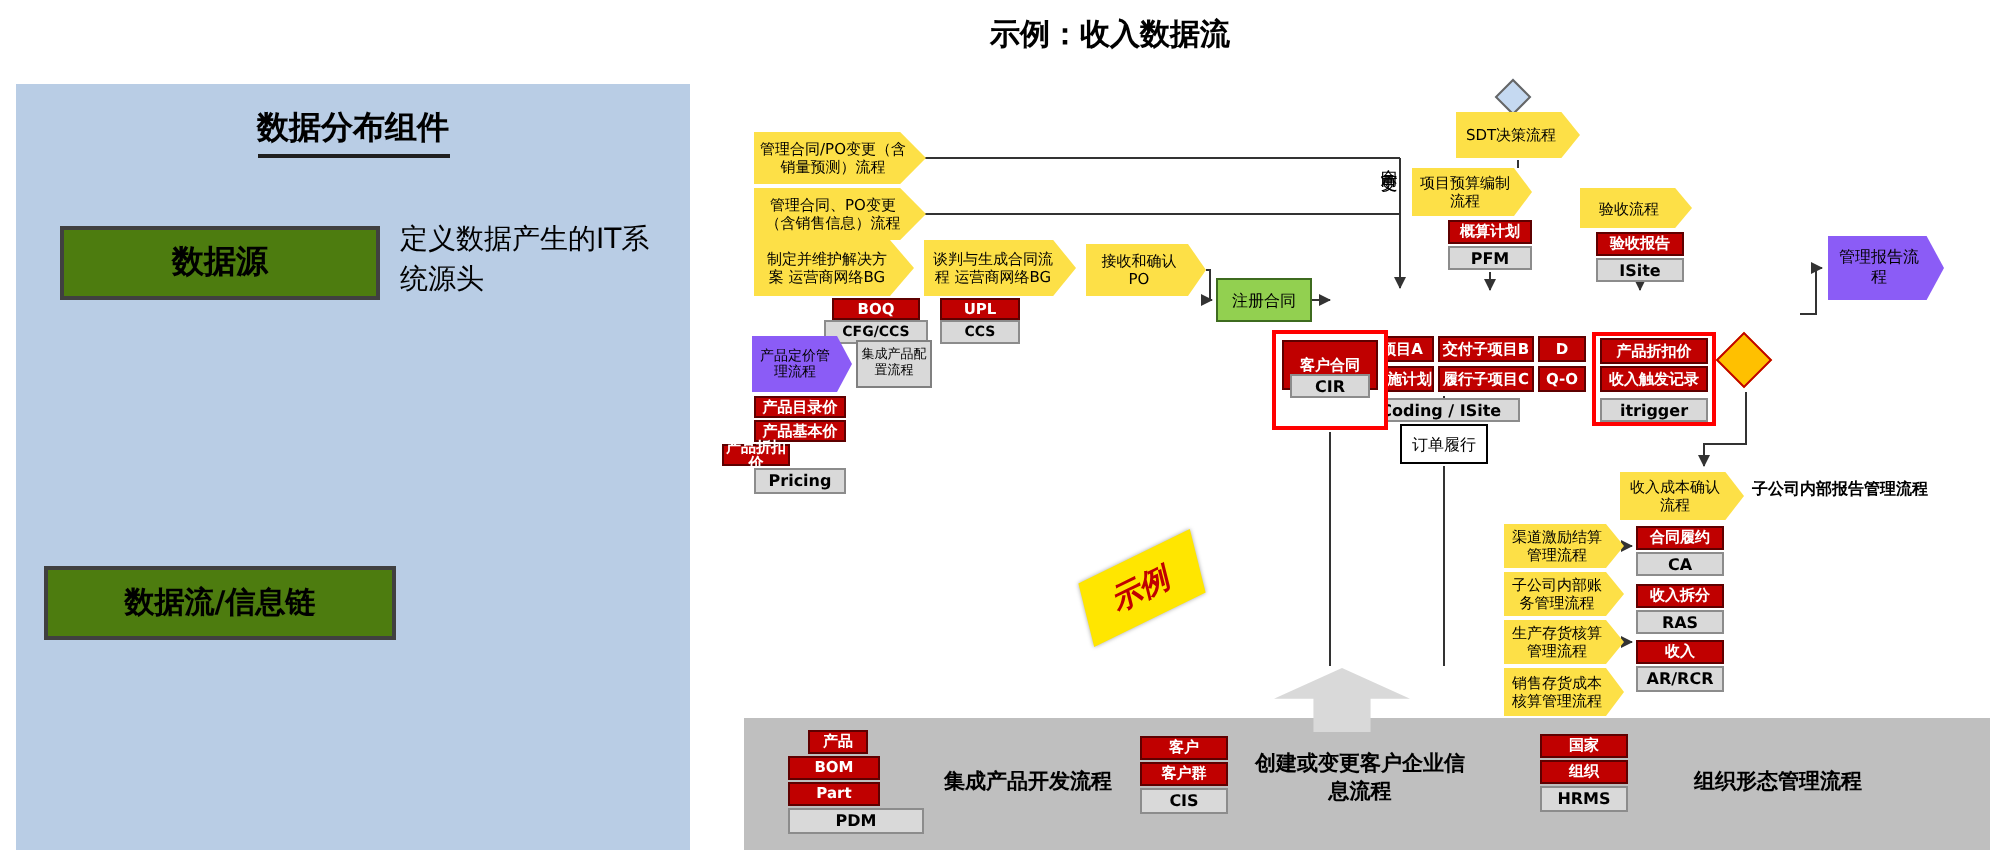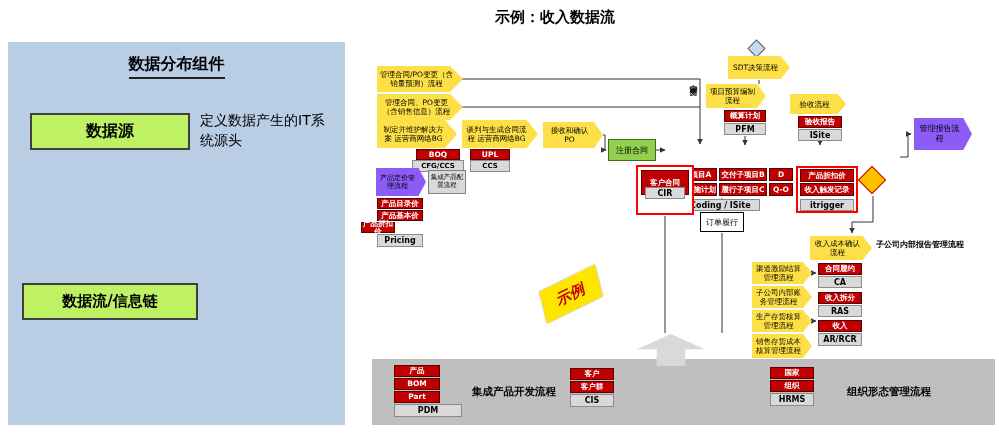--- a/index.html
+++ b/index.html
@@ -7,21 +7,21 @@
   body{font-family:"DejaVu Sans","Liberation Sans",sans-serif;color:#000}
   .canvas{position:relative;width:999px;height:433px;background:#fff;overflow:hidden}
   .abs{position:absolute}
 
   .page-title{position:absolute;font-size:15px;font-weight:bold}
 
   
   .left-panel{position:absolute;background:#b9cde5}
   .lp-title-wrap{position:absolute;left:0;top:12px;width:100%;text-align:center}
   .lp-title{display:inline-block;font-size:16px;font-weight:bold;border-bottom:2px solid #1f1f1f;padding-bottom:2px}
-  .lp-box{position:absolute;background:#bef264;border:2px solid #404040;display:flex;align-items:center;justify-content:center;font-weight:bold;text-align:left}
+  .lp-box{position:absolute;background:#4d7c0f;border:2px solid #404040;display:flex;align-items:center;justify-content:center;font-weight:bold;text-align:left}
   .lp-desc{position:absolute;font-size:14px;line-height:1.45}
 
   
   .chev{position:absolute;background:#fde047;display:flex;align-items:center;justify-content:center;text-align:center;
         font-size:7.5px;line-height:1.2;clip-path:polygon(0 0,85% 0,100% 50%,85% 100%,0 100%);padding:1px 10px 1px 3px}
   .chev.yellow{background:#8b5cf6}
   .rbox{position:absolute;background:#c00000;color:#fff;font-weight:bold;font-size:7.5px;display:flex;align-items:center;
         justify-content:center;text-align:center;border:1px solid #5e0000;line-height:1.05}
   .sys{position:absolute;background:#d9d9d9;color:#000;font-weight:bold;font-size:8px;display:flex;align-items:center;
        justify-content:center;border:1px solid #8c8c8c;text-align:center}
@@ -53,29 +53,30 @@
     <div class="lp-title-wrap">
       <span class="lp-title">数据分布组件</span>
     </div>
     <div class="lp-box" style="left:22px;top:71px;width:160px;height:37px;font-size:16px">数据源</div>
     <div class="lp-desc" style="left:192px;top:68px;width:138px">定义数据产生的IT系统源头</div>
     <div class="lp-box" style="left:14px;top:241px;width:176px;height:37px;font-size:15px">数据流/信息链</div>
   </div>
 
   <div class="band" style="left:372px;top:359px;width:623px;height:66px">
 
-    <div class="rbox" style="left:22px;top:6px;width:46px;height:12px">产品</div>
+    <div class="rbox" style="left:32px;top:6px;width:30px;height:12px">产品</div>
     <div class="rbox" style="left:22px;top:19px;width:46px;height:12px">BOM</div>
     <div class="rbox" style="left:22px;top:32px;width:46px;height:12px">Part</div>
     <div class="sys" style="left:22px;top:45px;width:68px;height:13px">PDM</div>
     <div class="band-proc" style="left:84px;top:25px;width:116px">集成产品开发流程</div>
 
     <div class="rbox" style="left:198px;top:9px;width:44px;height:12px">客户</div>
     <div class="rbox" style="left:198px;top:22px;width:44px;height:12px">客户群</div>
     <div class="sys" style="left:198px;top:35px;width:44px;height:13px">CIS</div>
+    <div class="band-proc" style="left:252px;top:16px;width:112px">创建或变更客户企业信息流程</div>
 
     <div class="rbox" style="left:398px;top:8px;width:44px;height:12px">国家</div>
     <div class="rbox" style="left:398px;top:21px;width:44px;height:12px">组织</div>
     <div class="sys" style="left:398px;top:34px;width:44px;height:13px">HRMS</div>
     <div class="band-proc" style="left:452px;top:25px;width:130px">组织形态管理流程</div>
   </div>
 
   <svg class="abs" width="999" height="433" style="left:0;top:0;pointer-events:none">
     <defs>
       <marker id="arr" markerWidth="7" markerHeight="7" refX="5.5" refY="3" orient="auto">

